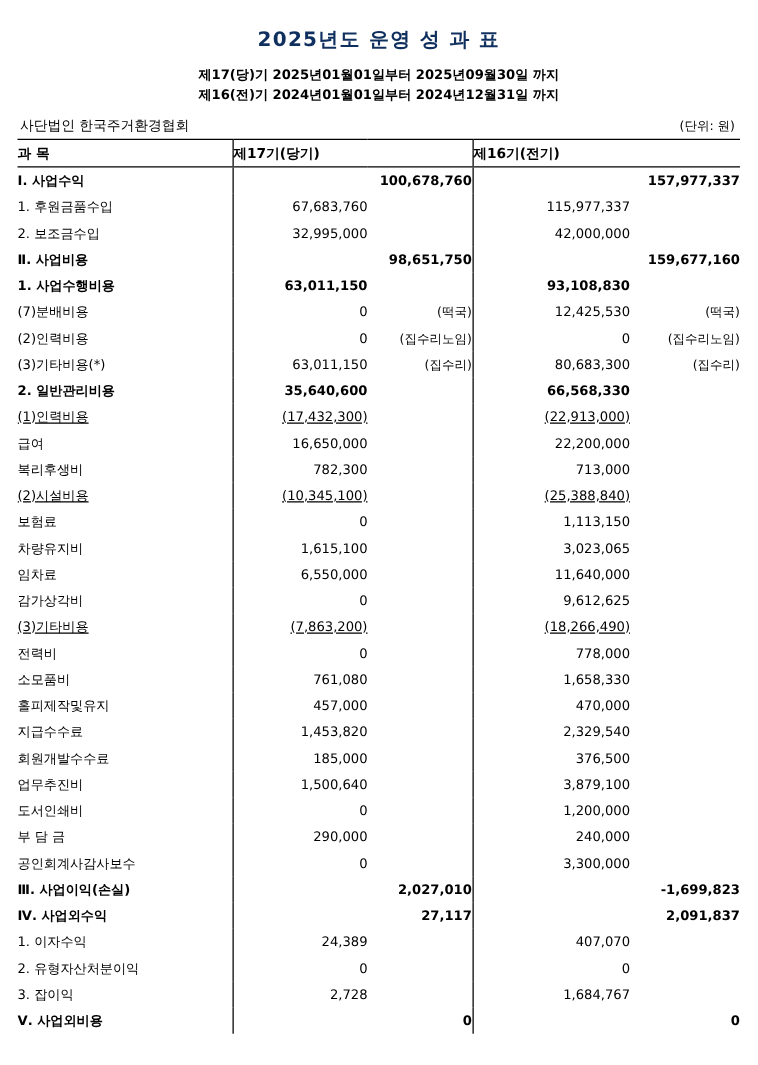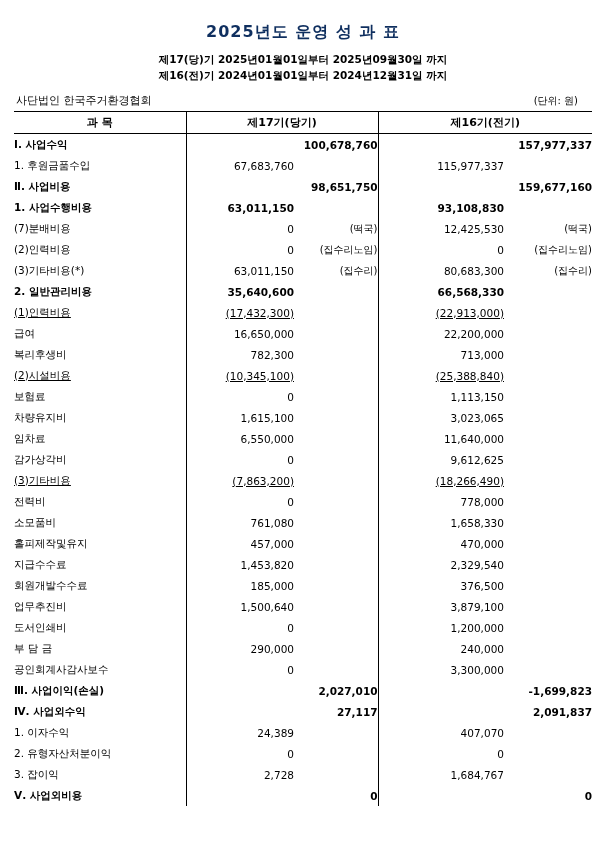--- a/index.html
+++ b/index.html
@@ -36,21 +36,21 @@
     margin: 0 0 2px 0;
   }
   .period.second {
     margin-bottom: 6px;
   }
   .org-line {
     display: flex;
     justify-content: space-between;
     align-items: flex-end;
     font-size: 10.5px;
-    margin: 10px 14px 3px 2px;
+    margin: 10px 4px 3px 2px;
   }
   .org-name { font-size: 11px; }
   .unit { font-size: 10px; }
 
   table.fin {
     width: 100%;
     border-collapse: collapse;
     table-layout: fixed;
     font-size: 10.5px;
   }
@@ -62,21 +62,21 @@
   col.c-item { width: 172px; }
   col.c-a1 { width: 108px; }
   col.c-a2 { width: 84px; }
   col.c-b1 { width: 126px; }
   col.c-b2 { width: 88px; }
 
   .hdr th {
     border-top: 1.6px solid #000;
     border-bottom: 1.2px solid #000;
     font-weight: bold;
-    text-align: center;
+    text-align: left;
     font-size: 11px;
     height: 22px;
   }
   .hdr th.sep-l { border-left: 1.2px solid #000; }
 
   td.item {
     border-left: none;
     padding-left: 4px;
     white-space: nowrap;
     overflow: hidden;
@@ -141,20 +141,27 @@
           <td class="num vline"></td>
           <td class="num">157,977,337</td>
         </tr>
         <tr>
           <td class="item lvl1">1. 후원금품수입</td>
           <td class="num vline">67,683,760</td>
           <td class="note"></td>
           <td class="num vline">115,977,337</td>
           <td class="note"></td>
         </tr>
+        <tr>
+          <td class="item lvl1">2. 보조금수입</td>
+          <td class="num vline">32,995,000</td>
+          <td class="note"></td>
+          <td class="num vline">42,000,000</td>
+          <td class="note"></td>
+        </tr>
         <tr class="row-bold">
           <td class="item lvl0">Ⅱ. 사업비용</td>
           <td class="num vline"></td>
           <td class="num">98,651,750</td>
           <td class="num vline"></td>
           <td class="num">159,677,160</td>
         </tr>
         <tr class="row-bold">
           <td class="item lvl0">1. 사업수행비용</td>
           <td class="num vline">63,011,150</td>

